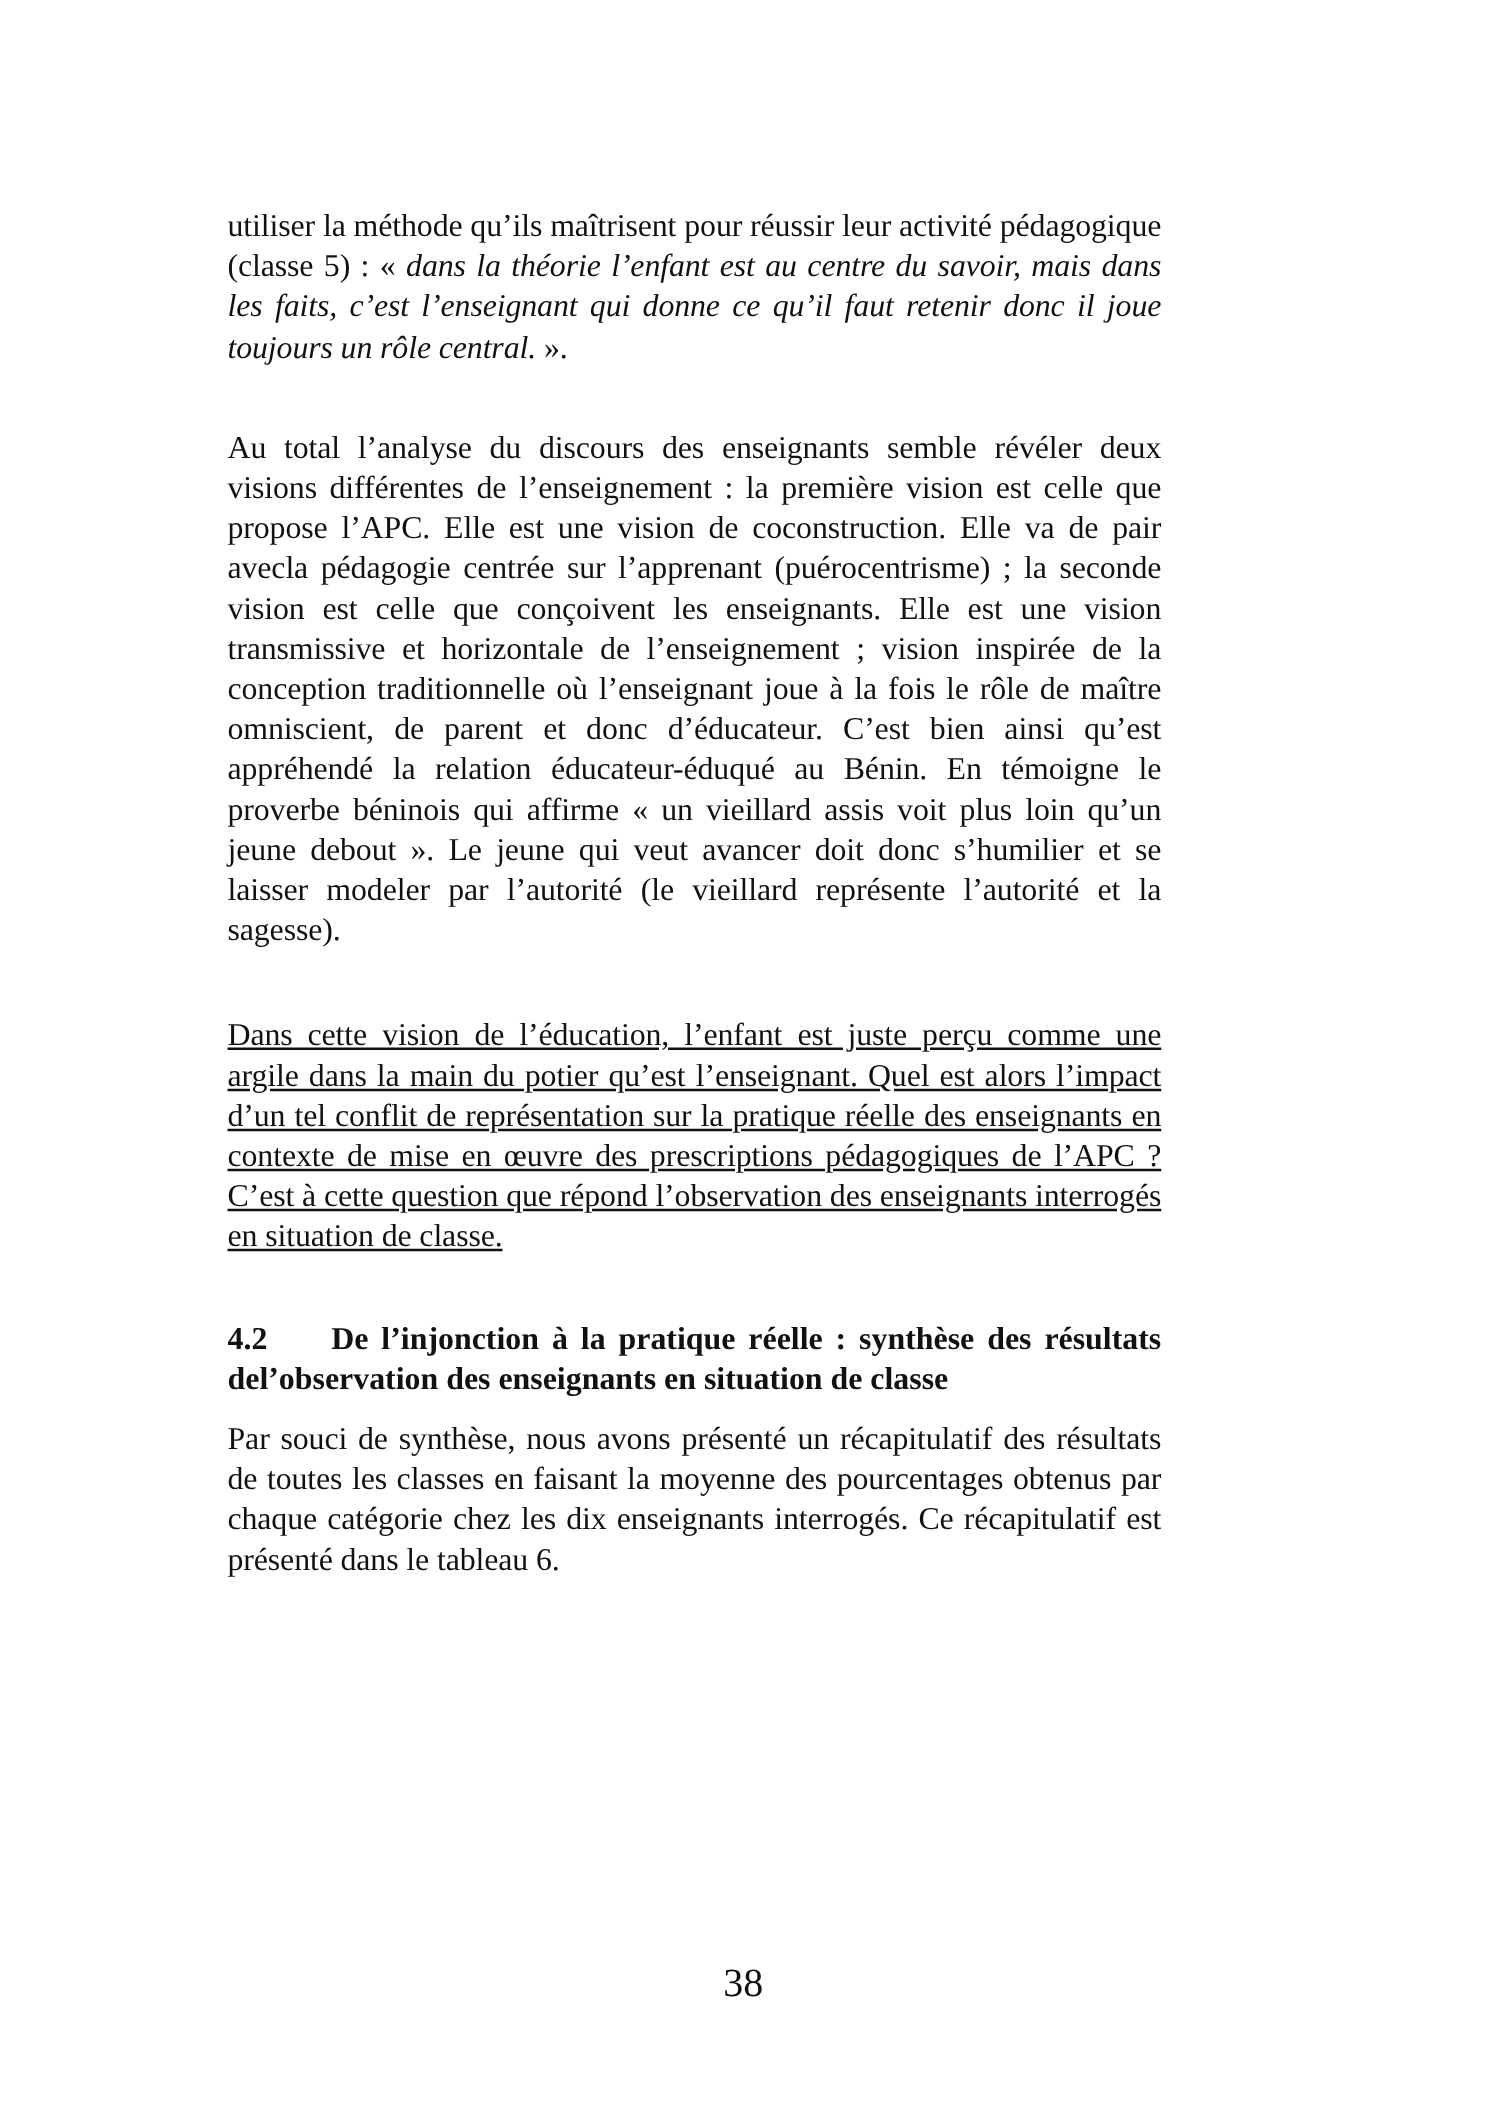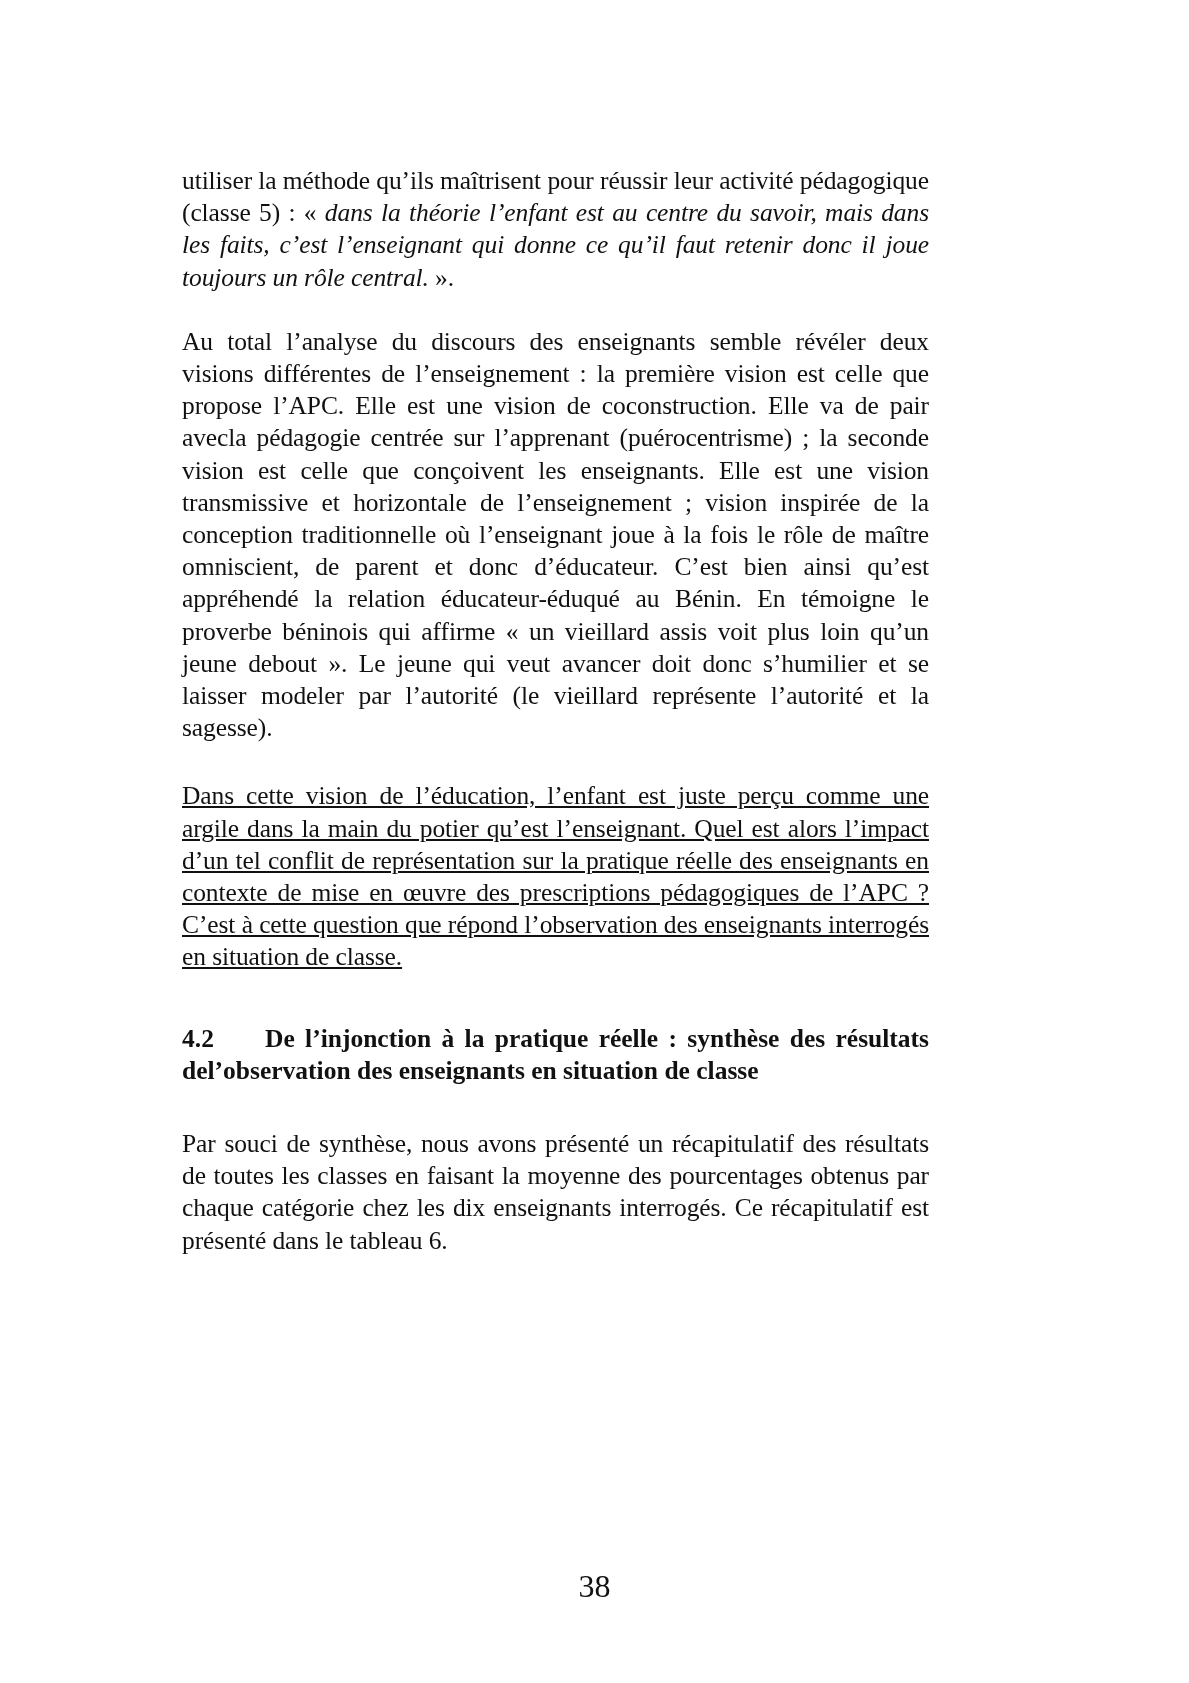--- a/index.html
+++ b/index.html
@@ -23,26 +23,26 @@
     }
     .para {
       margin: 0;
       font-size: 25.5px;
       line-height: 32.2px;
       text-align: justify;
       text-align-last: left;
       hyphens: none;
       letter-spacing: -0.1px;
     }
-    .para.p1 { margin-bottom: 32px; }
-    .para.p2 { margin-bottom: 36px; }
+    .para.p1 { margin-bottom: 48px; }
+    .para.p2 { margin-bottom: 52px; }
     .para.p3 { margin-bottom: 49px; text-decoration: underline; }
     .quote { font-style: italic; }
     .heading {
-      margin: 0 0 41px 0;
+      margin: 0 0 16px 0;
       font-weight: bold;
       font-size: 25.5px;
       line-height: 32.2px;
       text-align: justify;
       text-align-last: left;
     }
     .heading .num {
       display: inline-block;
       width: 83px;
     }

